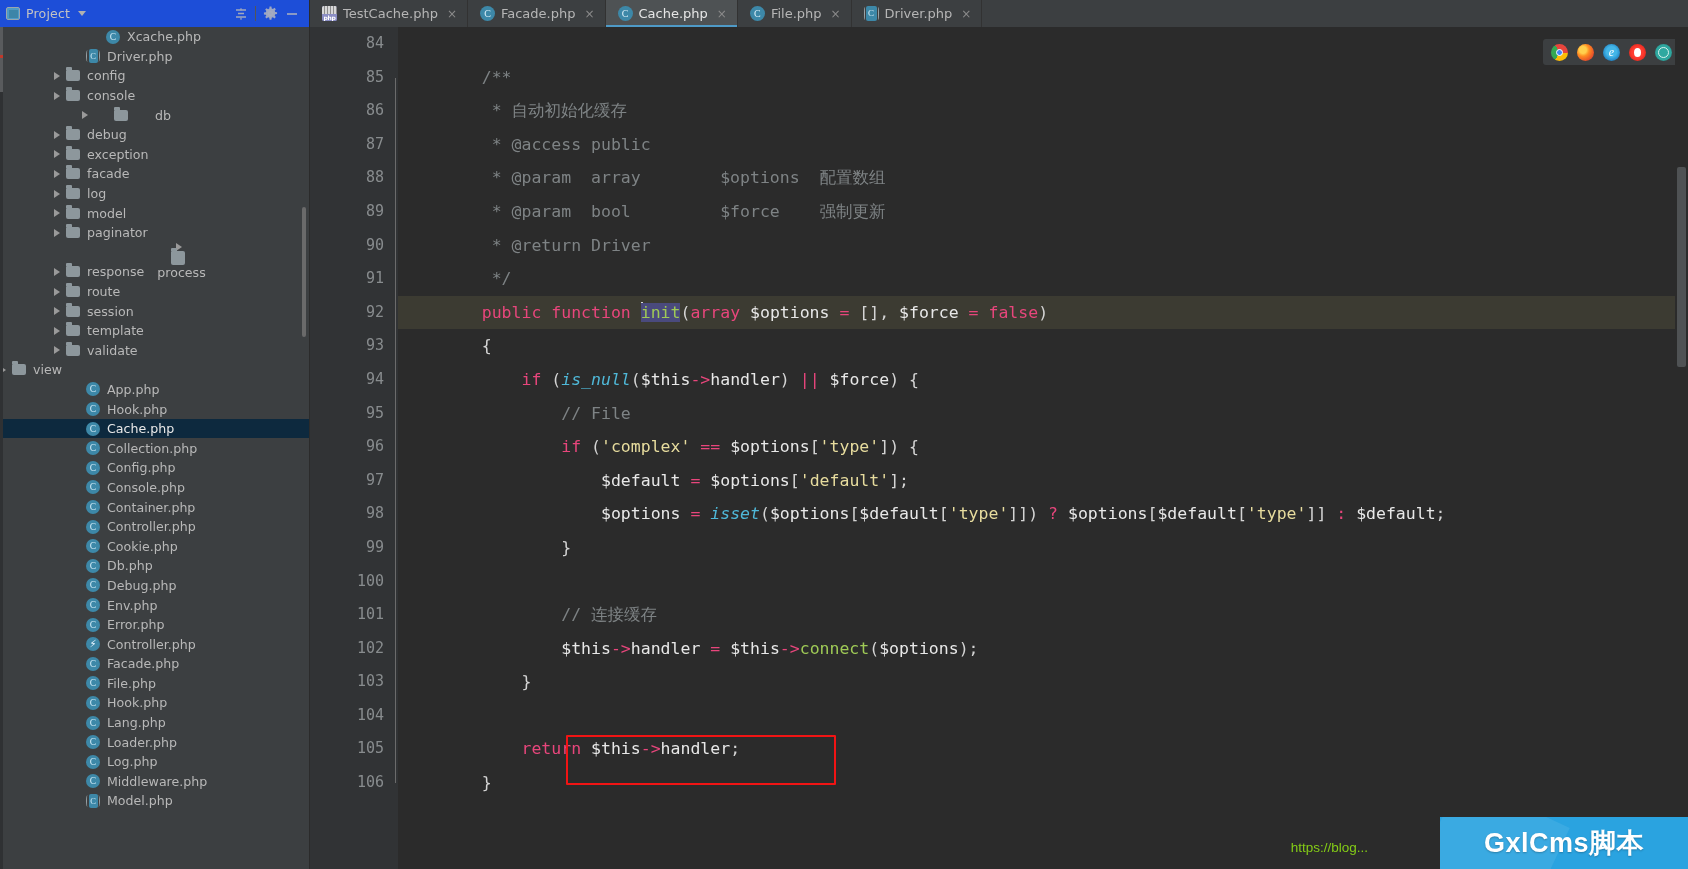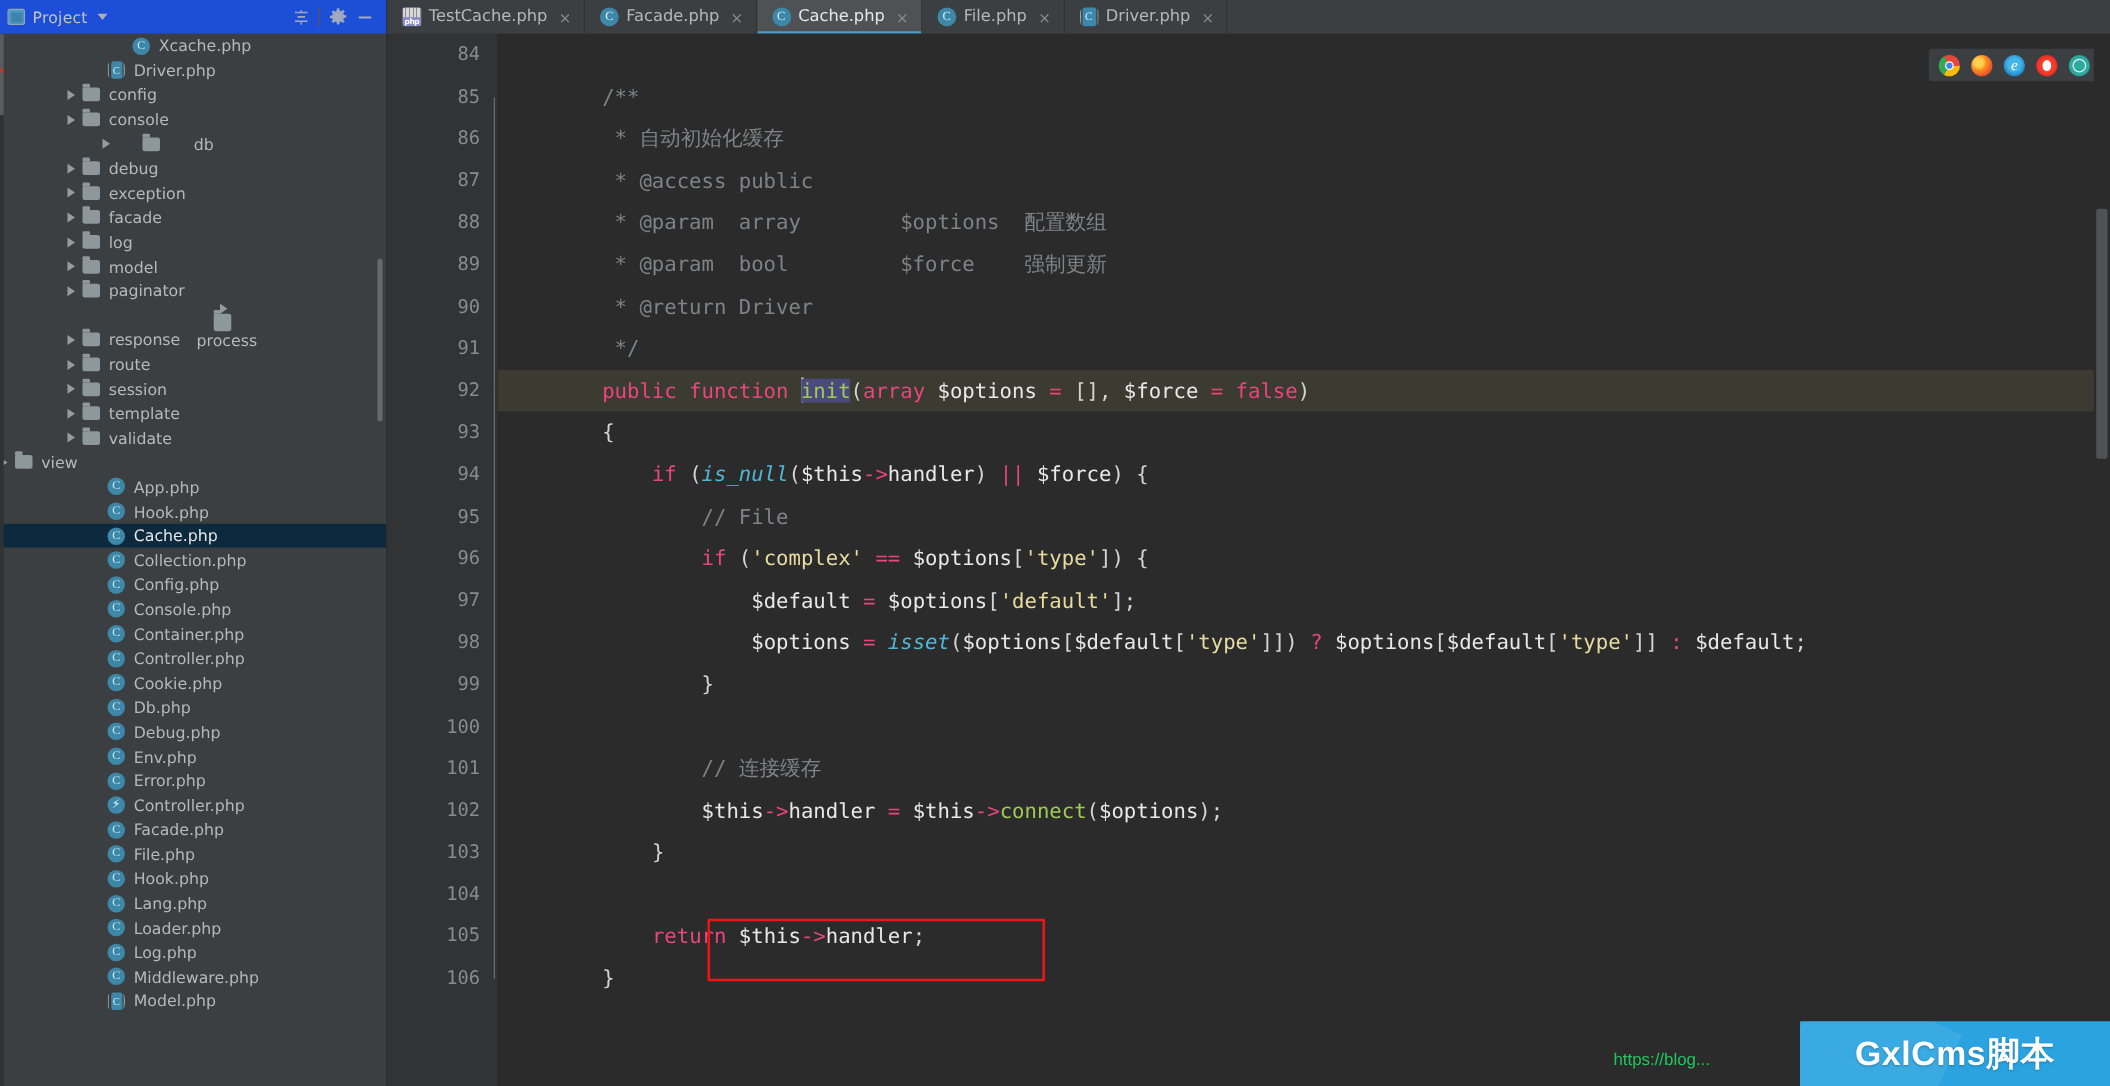--- a/index.html
+++ b/index.html
@@ -209,21 +209,21 @@
   }
 
   
   .ed-scroll{
     position:absolute; right:0; top:0; width:13px; height:100%; background:#2b2b2b;
   }
   .ed-scroll .thumb{ position:absolute; right:2px; top:140px; width:9px; height:200px; background:#4f5254; border-radius:2px;}
 
   
   .urltext{
-    position:absolute; right:320px; bottom:14px; color:#22c55e; font-size:13.5px;
+    position:absolute; right:320px; bottom:14px; color:#84cc16; font-size:13.5px;
     font-family:"Liberation Sans", sans-serif;
   }
   .watermark{
     position:absolute; right:0; bottom:0; width:248px; height:52px;
     background:#2aa3e0; display:flex; align-items:center; justify-content:center;
     color:#fff; font-size:27px; font-weight:bold; letter-spacing:.5px;
     font-family:"Liberation Sans", sans-serif;
     overflow:hidden;
   }
   .watermark .wmtxt{ position:relative; z-index:2; text-shadow:0 1px 2px rgba(0,0,0,.25); }

